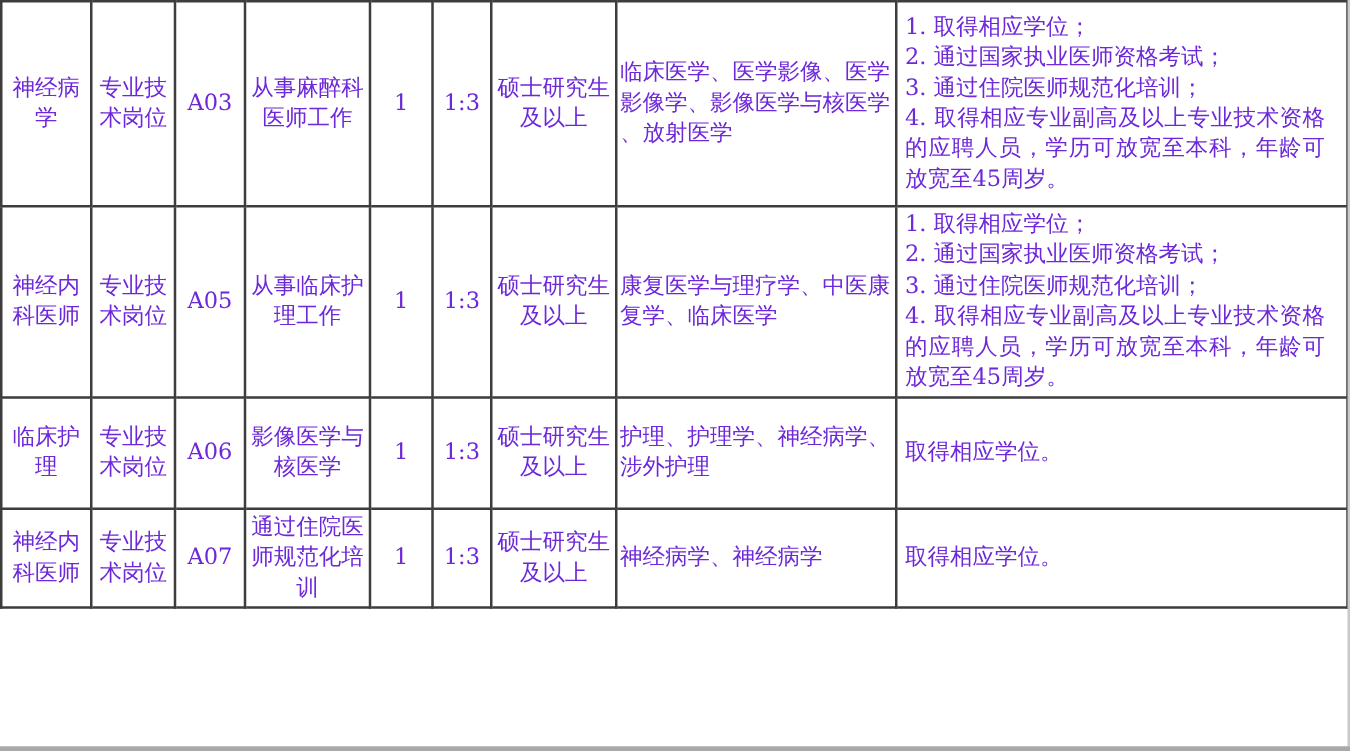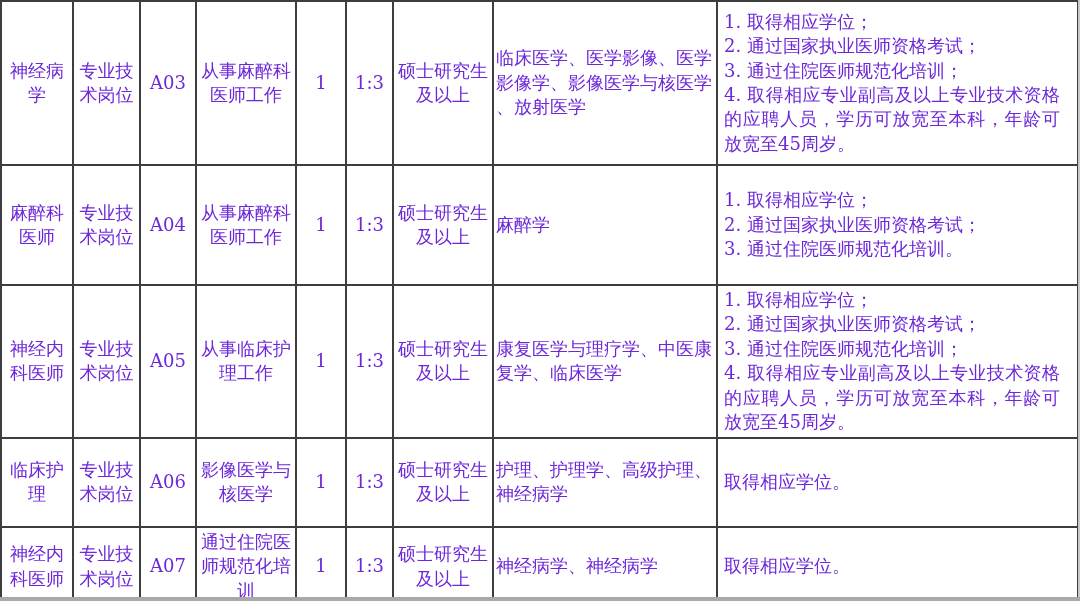--- a/index.html
+++ b/index.html
@@ -94,35 +94,20 @@
         <td class="center">1:3</td>
         <td class="center">硕士研究生及以上</td>
         <td class="majors">临床医学、医学影像、医学影像学、影像医学与核医学、放射医学</td>
         <td class="reqs">
             <div class="req-item">1. 取得相应学位；</div>
             <div class="req-item">2. 通过国家执业医师资格考试；</div>
             <div class="req-item">3. 通过住院医师规范化培训；</div>
             <div class="req-item">4. 取得相应专业副高及以上专业技术资格的应聘人员，学历可放宽至本科，年龄可放宽至45周岁。</div>
           </td>
       </tr>
-      <tr class="r2">
-        <td class="center">麻醉科医师</td>
-        <td class="center">专业技术岗位</td>
-        <td class="center">A04</td>
-        <td class="center">从事麻醉科医师工作</td>
-        <td class="center">1</td>
-        <td class="center">1:3</td>
-        <td class="center">硕士研究生及以上</td>
-        <td class="majors">麻醉学</td>
-        <td class="reqs">
-            <div class="req-item">1. 取得相应学位；</div>
-            <div class="req-item">2. 通过国家执业医师资格考试；</div>
-            <div class="req-item">3. 通过住院医师规范化培训。</div>
-          </td>
-      </tr>
       <tr class="r3">
         <td class="center">神经内科医师</td>
         <td class="center">专业技术岗位</td>
         <td class="center">A05</td>
         <td class="center">从事临床护理工作</td>
         <td class="center">1</td>
         <td class="center">1:3</td>
         <td class="center">硕士研究生及以上</td>
         <td class="majors">康复医学与理疗学、中医康复学、临床医学</td>
         <td class="reqs">
@@ -133,21 +118,21 @@
           </td>
       </tr>
       <tr class="r4">
         <td class="center">临床护理</td>
         <td class="center">专业技术岗位</td>
         <td class="center">A06</td>
         <td class="center">影像医学与核医学</td>
         <td class="center">1</td>
         <td class="center">1:3</td>
         <td class="center">硕士研究生及以上</td>
-        <td class="majors">护理、护理学、高级护理、神经病学</td>
+        <td class="majors">护理、护理学、神经病学、涉外护理</td>
         <td class="reqs">
             <div class="req-item">取得相应学位。</div>
           </td>
       </tr>
       <tr class="r5">
         <td class="center">神经内科医师</td>
         <td class="center">专业技术岗位</td>
         <td class="center">A07</td>
         <td class="center">通过住院医师规范化培训</td>
         <td class="center">1</td>

